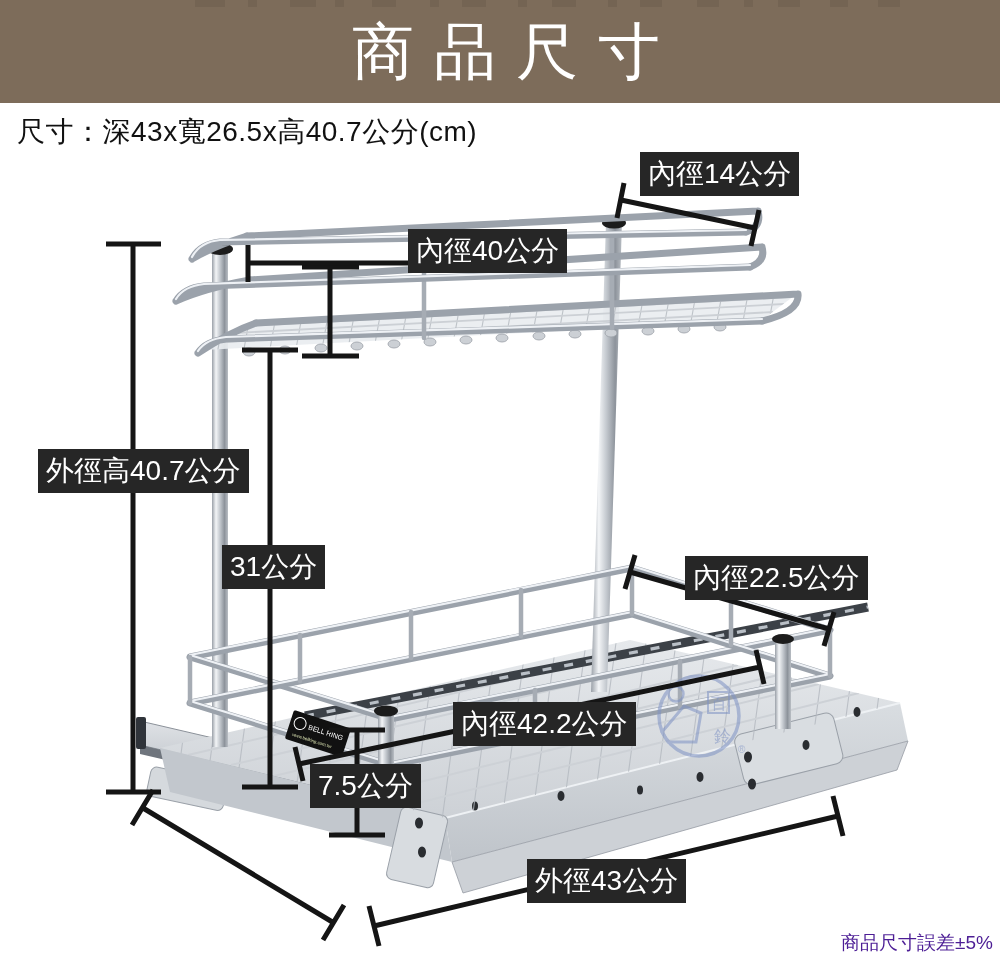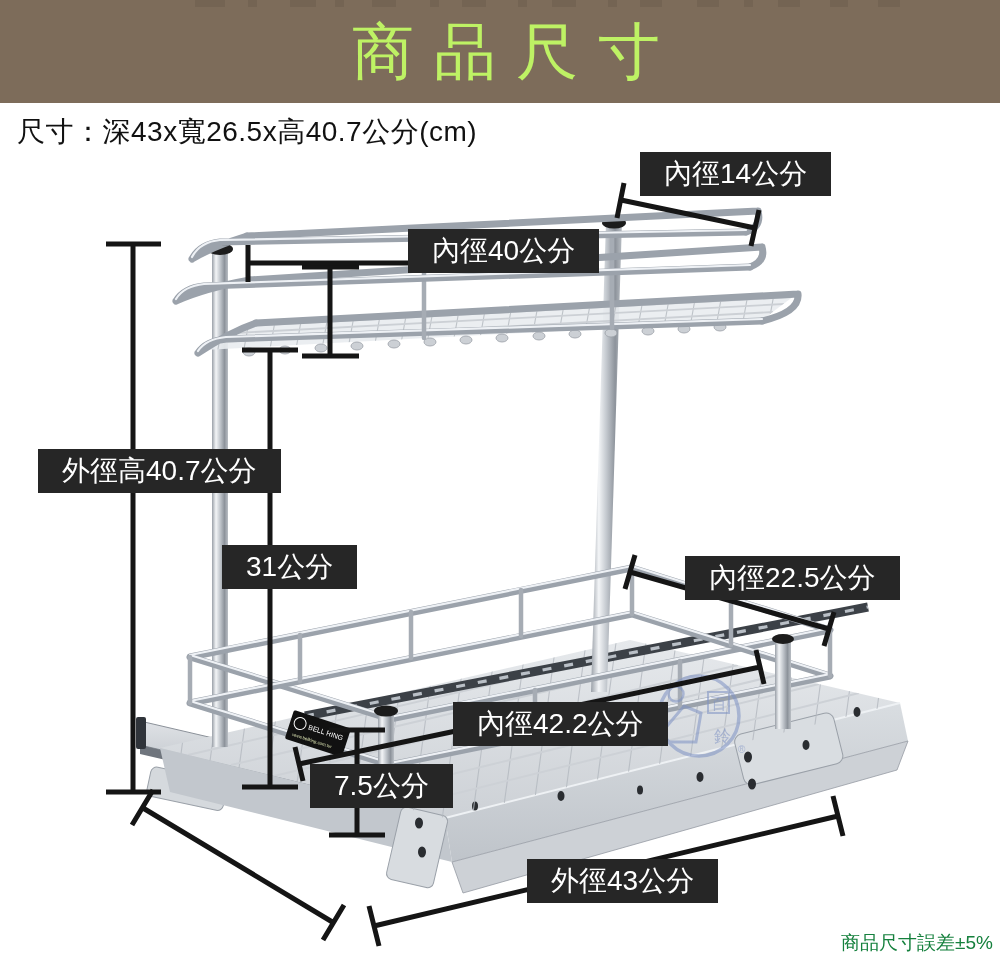--- a/index.html
+++ b/index.html
@@ -5,36 +5,36 @@
   html,body{margin:0;padding:0;background:#ffffff;}
   .page{
     position:relative;width:1000px;height:967px;overflow:hidden;background:#ffffff;
     font-family:"Liberation Sans","DejaVu Sans",sans-serif;
   }
   .banner{
     position:absolute;left:0;top:0;width:1000px;height:103px;background:#7d6c5a;
   }
   .banner-title{
     position:absolute;left:0;top:0;width:100%;text-align:center;
-    color:#bef264;font-size:62px;line-height:103px;letter-spacing:20px;
+    color:#ffffff;font-size:62px;line-height:103px;letter-spacing:20px;
     padding-left:32px;box-sizing:border-box;font-weight:500;
   }
   .banner-mark{position:absolute;top:0;height:7px;background:#000;opacity:.07;}
   .spec-line{
     position:absolute;left:17px;top:113px;font-size:28px;color:#111111;
     letter-spacing:0.5px;white-space:nowrap;
   }
   .figure{position:absolute;left:0;top:0;width:1000px;height:967px;}
   svg{position:absolute;left:0;top:0;}
   .dim-label{
     position:absolute;background:#262626;color:#ffffff;font-size:28px;
-    line-height:1.34;padding:3px 24px;white-space:nowrap;
+    line-height:1.34;padding:3px 8px;white-space:nowrap;
   }
   .tolerance{
-    position:absolute;left:841px;top:930px;font-size:19px;color:#15803d;white-space:nowrap;
+    position:absolute;left:841px;top:930px;font-size:19px;color:#4c1d95;white-space:nowrap;
   }
   .rail{stroke:#9ba2ab;stroke-width:7;fill:none;stroke-linecap:round;stroke-linejoin:round;}
   .rail-hi{stroke:#eef1f5;stroke-width:2.2;fill:none;stroke-linecap:round;stroke-linejoin:round;}
   .wire{stroke:#a6acb4;stroke-width:4.5;fill:none;stroke-linecap:round;}
 </style>
 </head>
 <body>
 
 <div class="page">
 

